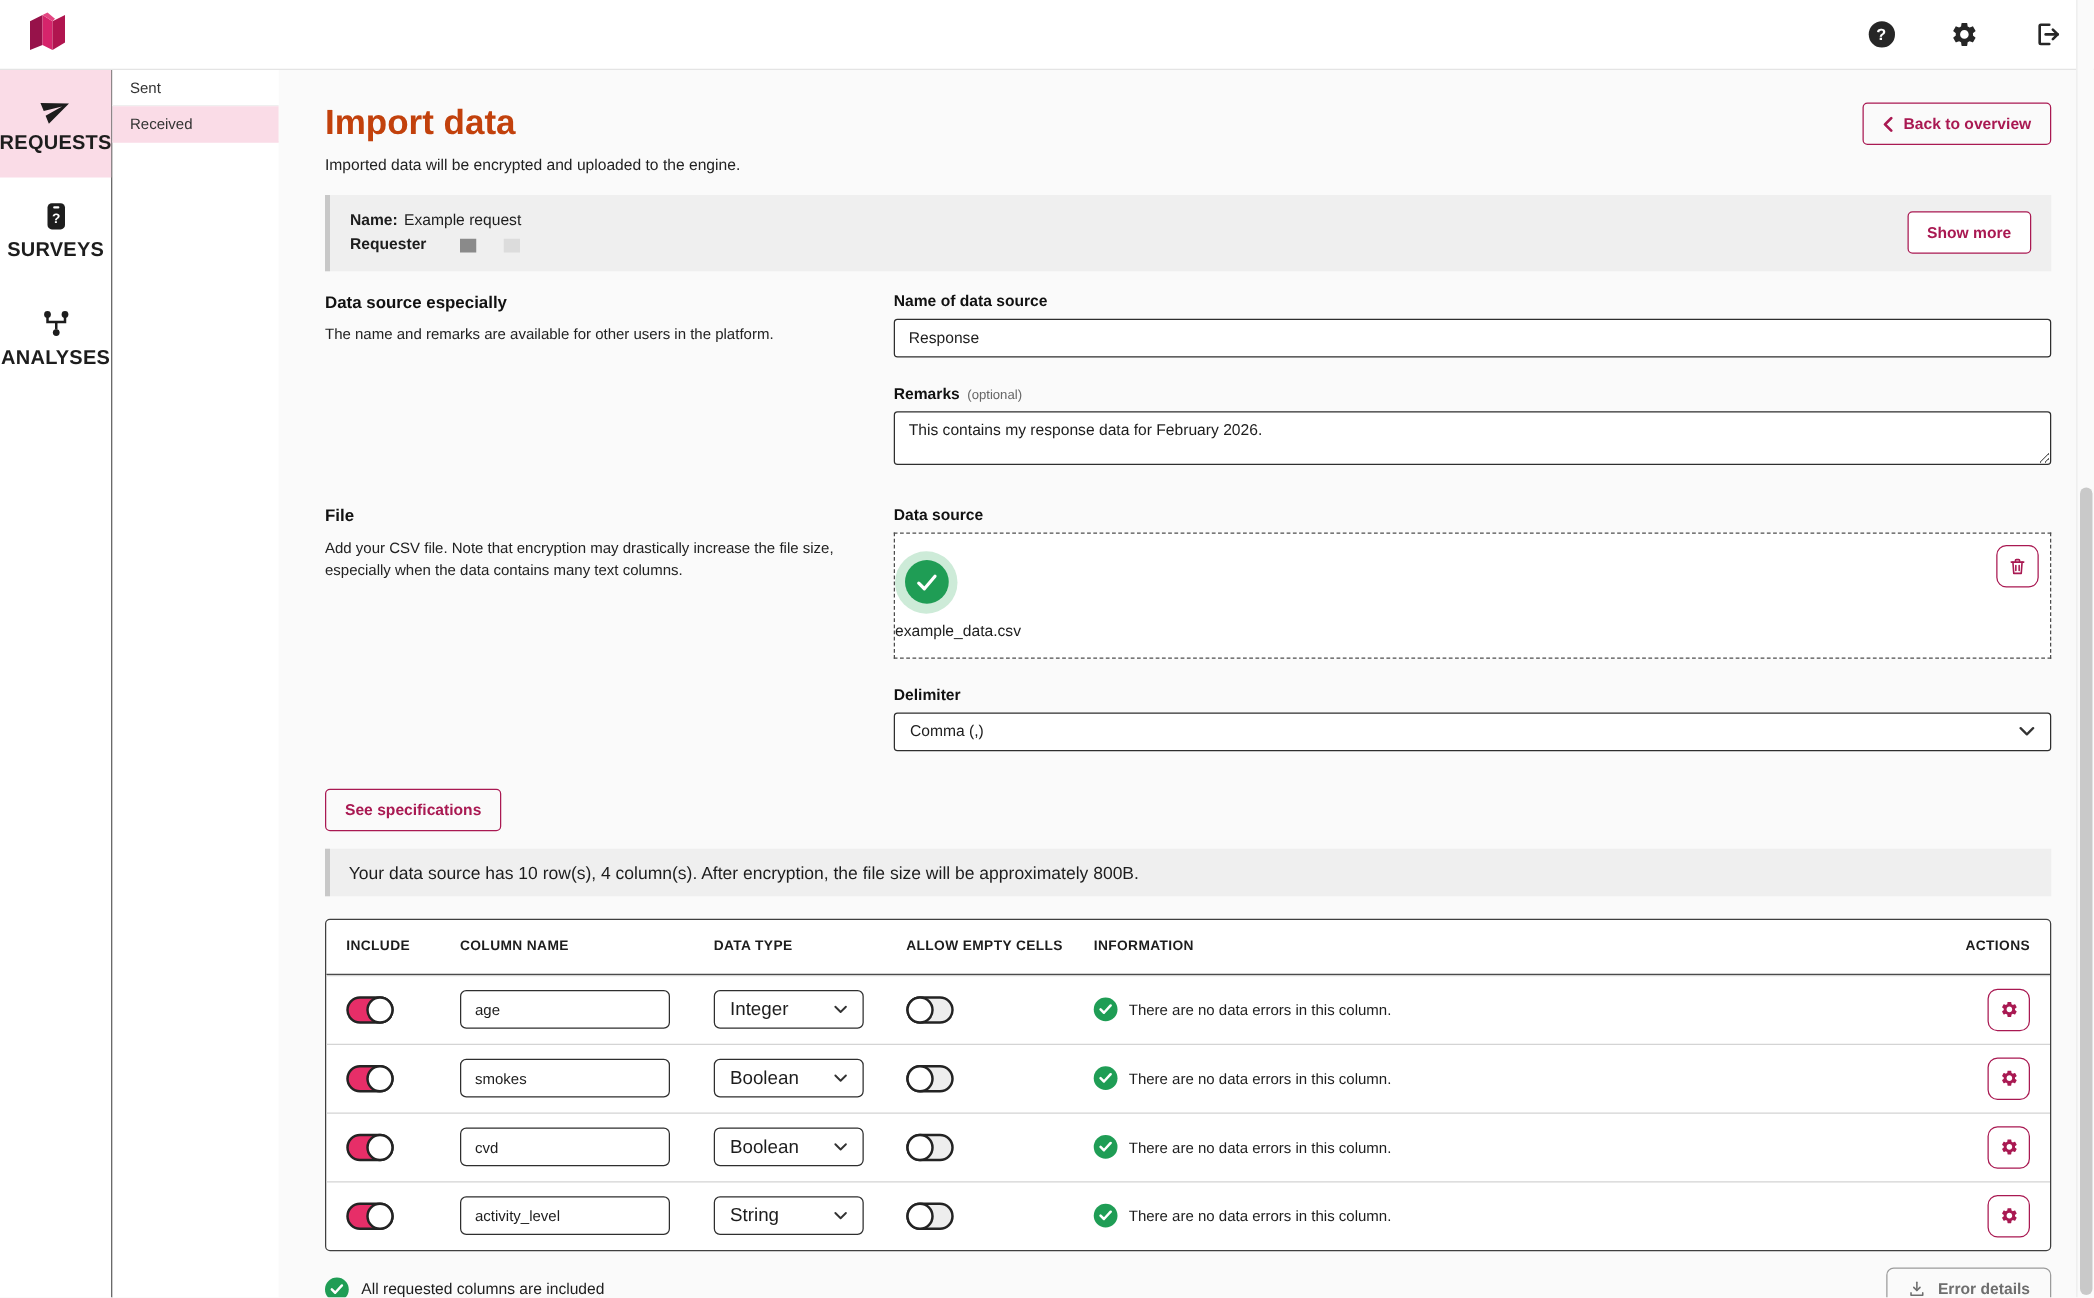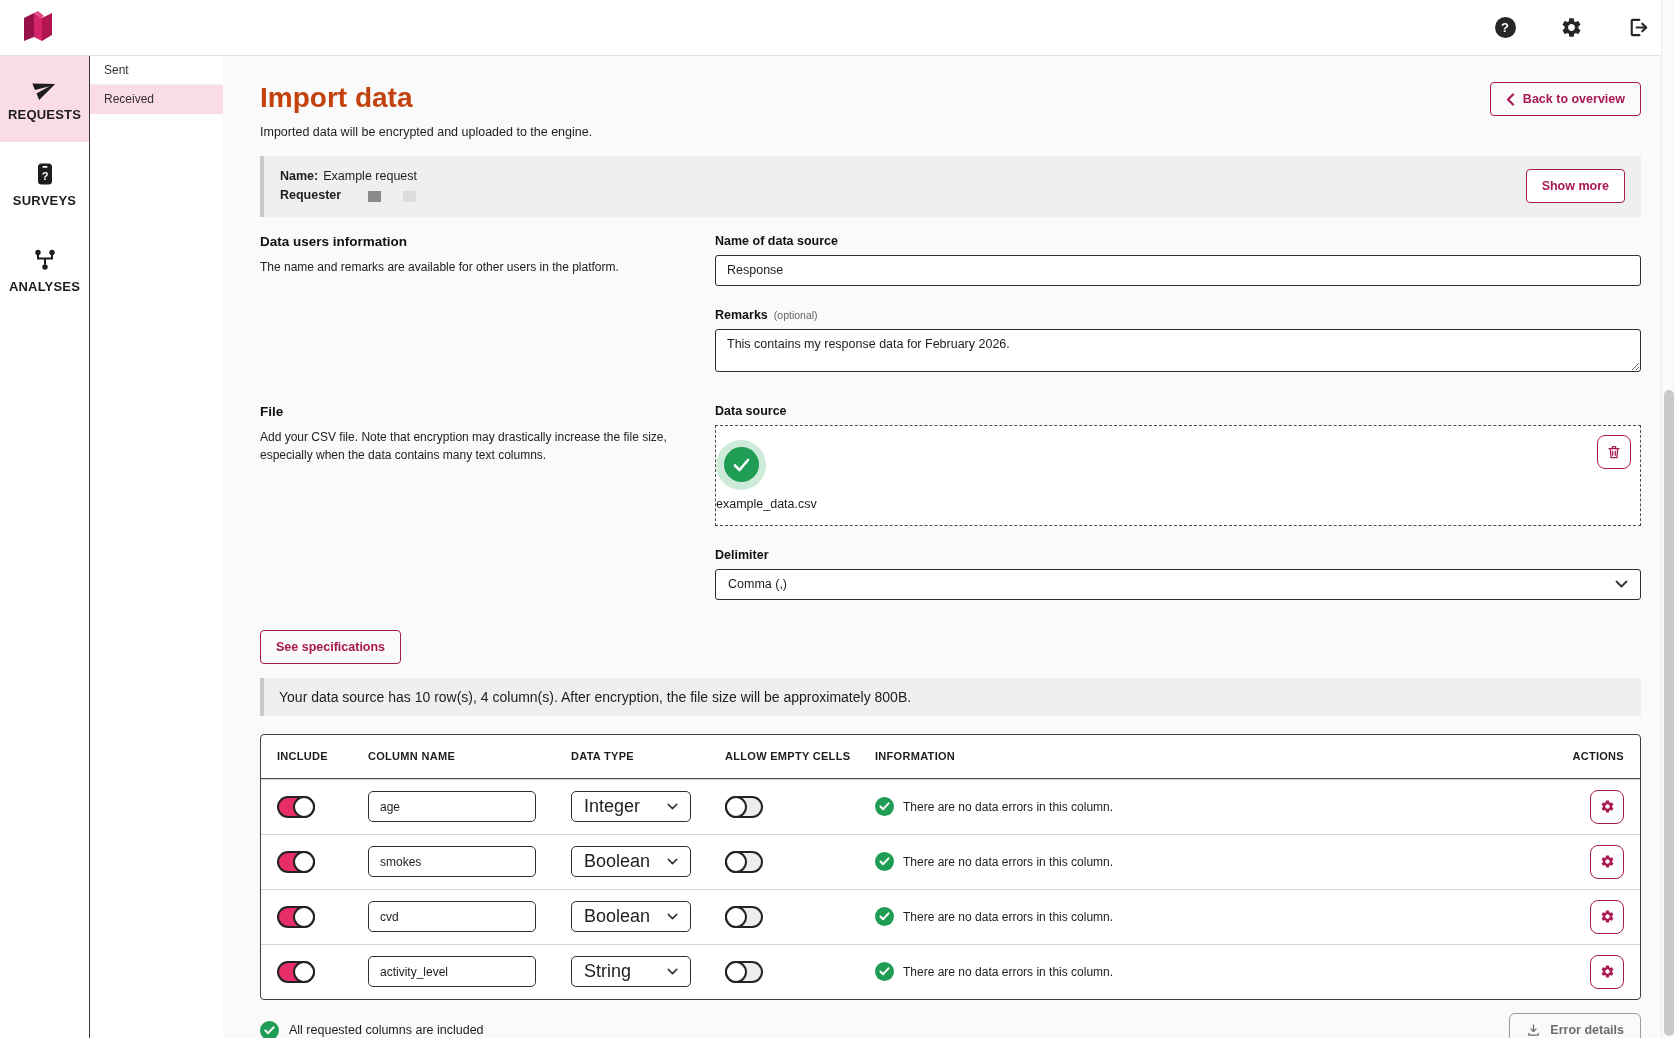--- a/index.html
+++ b/index.html
@@ -16,21 +16,21 @@
   }
   .topbar-right { display:flex; align-items:center; gap:42px; }
   .icon-btn { width:24px; height:24px; display:flex; align-items:center; justify-content:center; cursor:pointer; background:none; border:none; }
   .help-circle { width:21px; height:21px; border-radius:50%; background:#262626; color:#fff;
     font-size:13px; font-weight:bold; display:flex; align-items:center; justify-content:center; }
   
   .app-body { display:flex; height:982px; }
   .icon-rail { width:90px; background:#fff; border-right:1.5px solid #3a3a3a; flex:none; }
   .rail-item { height:86px; display:flex; flex-direction:column; align-items:center; justify-content:center; gap:7px; cursor:pointer; }
   .rail-item.active { background:#fadce7; }
-  .rail-label { font-size:13px; font-weight:bold; letter-spacing:.2px; color:#1d1d1d; }
+  .rail-label { font-size:16px; font-weight:bold; letter-spacing:.2px; color:#1d1d1d; }
   .submenu { width:133px; background:#fff; flex:none; }
   .submenu-item { height:29px; display:flex; align-items:center; padding-left:14px;
     font-size:12px; color:#333; border-bottom:1px solid #efefef; cursor:pointer; background:#fff; }
   .submenu-item.active { background:#fadce7; border-bottom:1px solid #fadce7; }
   .main { flex:1; background:#fafafa; padding:26px 34px 0 37px; overflow:hidden; }
   
   .page-header { display:flex; justify-content:space-between; align-items:flex-start; }
   h1 { font-size:28px; font-weight:bold; color:#c2410c; }
   .page-subtitle { font-size:12.5px; margin-top:9px; color:#222; }
   .btn-outline {
@@ -98,21 +98,21 @@
   .t-row { display:grid; grid-template-columns:91px 203px 154px 150px 1fr 68px; align-items:center; padding:0 16px; }
   .t-head { height:44px; border-bottom:1px solid #4a4a4a; }
   .t-head .th { font-size:11px; font-weight:bold; letter-spacing:.3px; color:#1d1d1d; }
   .t-head .th.actions { text-align:right; }
   .t-body-row { height:55px; border-top:1px solid #d4d4d4; }
   .t-body-row:first-of-type { border-top:none; }
   .cell-input {
     width:168px; height:31px; border:1px solid #2e2e2e; border-radius:5px;
     background:#fff; font-size:12px; padding:0 11px; font-family:inherit; color:#1d1d1d;
   }
-  .cell-select { width:120px; height:31px; border-radius:5px; font-size:18px; }
+  .cell-select { width:120px; height:31px; border-radius:5px; font-size:15px; }
   .info-cell { display:flex; align-items:center; gap:9px; font-size:12px; color:#1d1d1d; }
   .check-small { width:19px; height:19px; border-radius:50%; background:#1f9d55; flex:none;
     display:flex; align-items:center; justify-content:center; }
   .gear-btn {
     width:34px; height:34px; border:1.5px solid #a91952; border-radius:8px; background:#fff;
     display:flex; align-items:center; justify-content:center; cursor:pointer; justify-self:end;
   }
   
   .toggle { width:38px; height:22px; border:2px solid #232323; border-radius:12px; background:#ededed; position:relative; cursor:pointer; }
   .toggle .knob { position:absolute; top:-2px; left:-2px; width:22px; height:22px; border:2px solid #232323; border-radius:50%; background:#fff; }
@@ -221,21 +221,21 @@
           <span class="req-label">Requester</span>
           <span class="redacted dark"></span>
           <span class="redacted light"></span>
         </div>
       </div>
       <button class="btn-outline white-bg">Show more</button>
     </div>
 
     <div class="form-row" style="margin-top:17px;">
       <div class="left-cell">
-        <div class="section-title">Data users information</div>
+        <div class="section-title">Data source especially</div>
         <p class="section-desc">The name and remarks are available for other users in the platform.</p>
       </div>
       <div>
         <div class="field-label">
           <span>Name of data source</span>
         </div>
         <input class="text-input" type="text" value="Response" style="">
         <div class="field-label mt22">
           <span>Remarks</span>
           <span class="optional-hint">(optional)</span>

